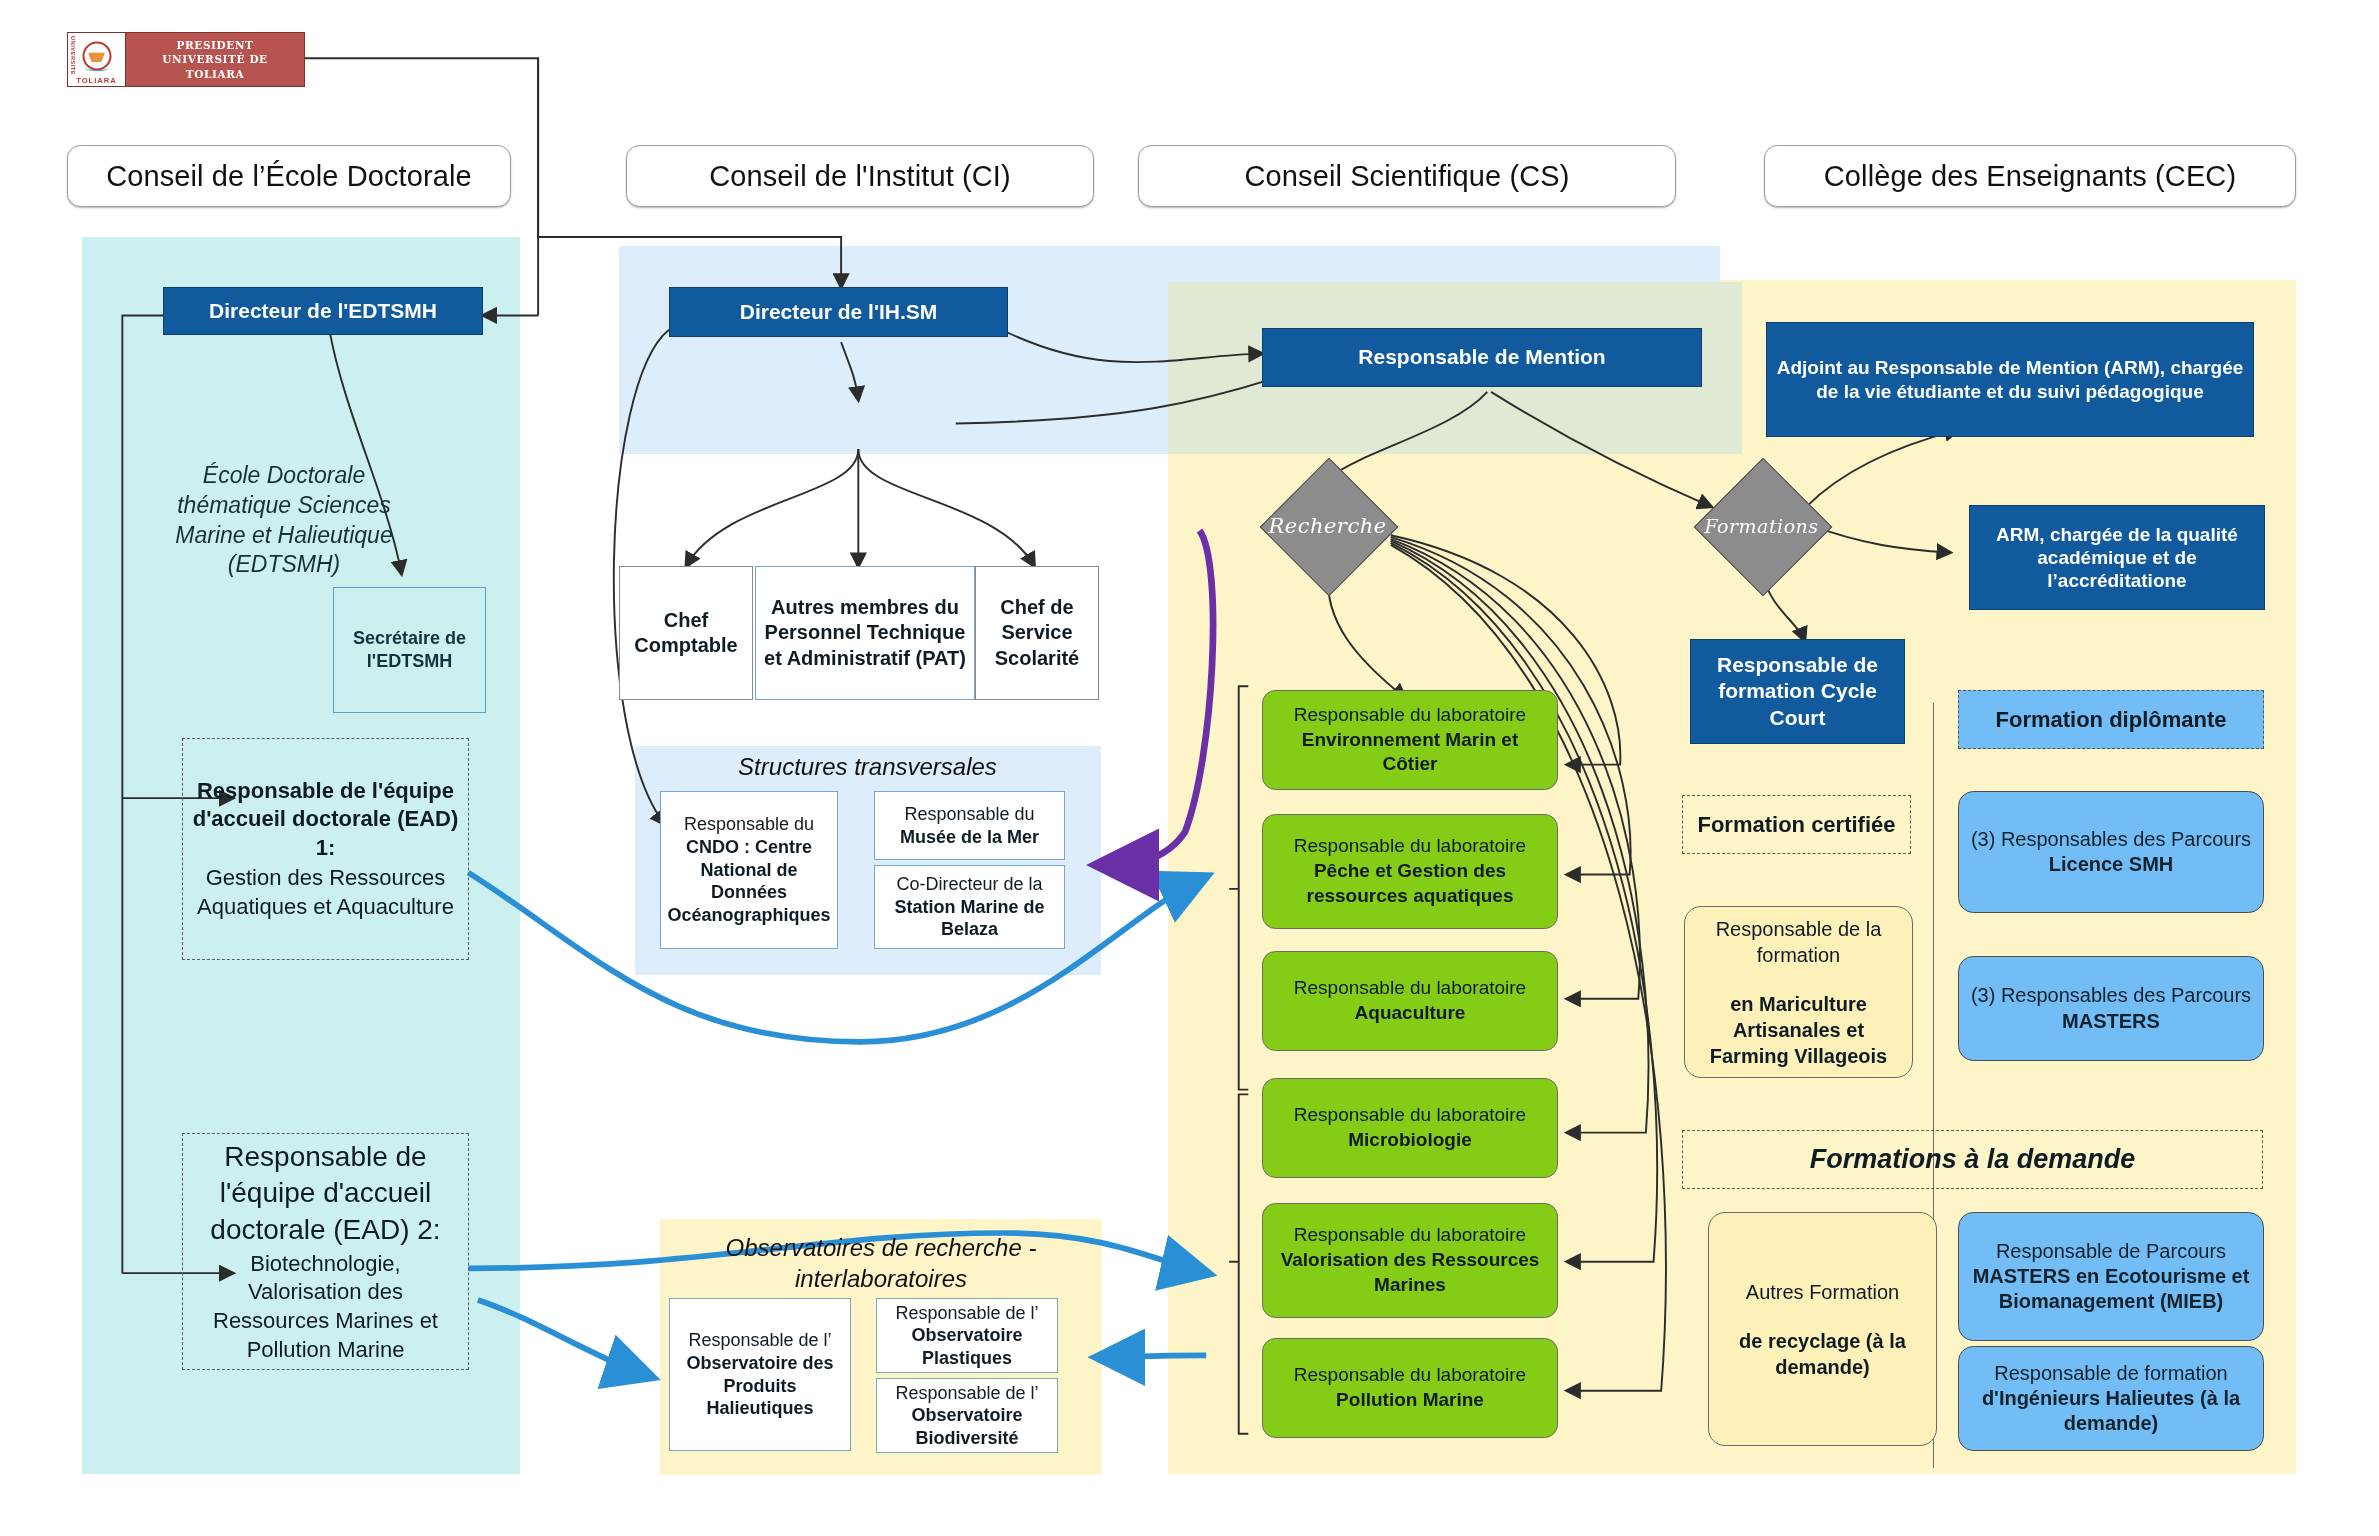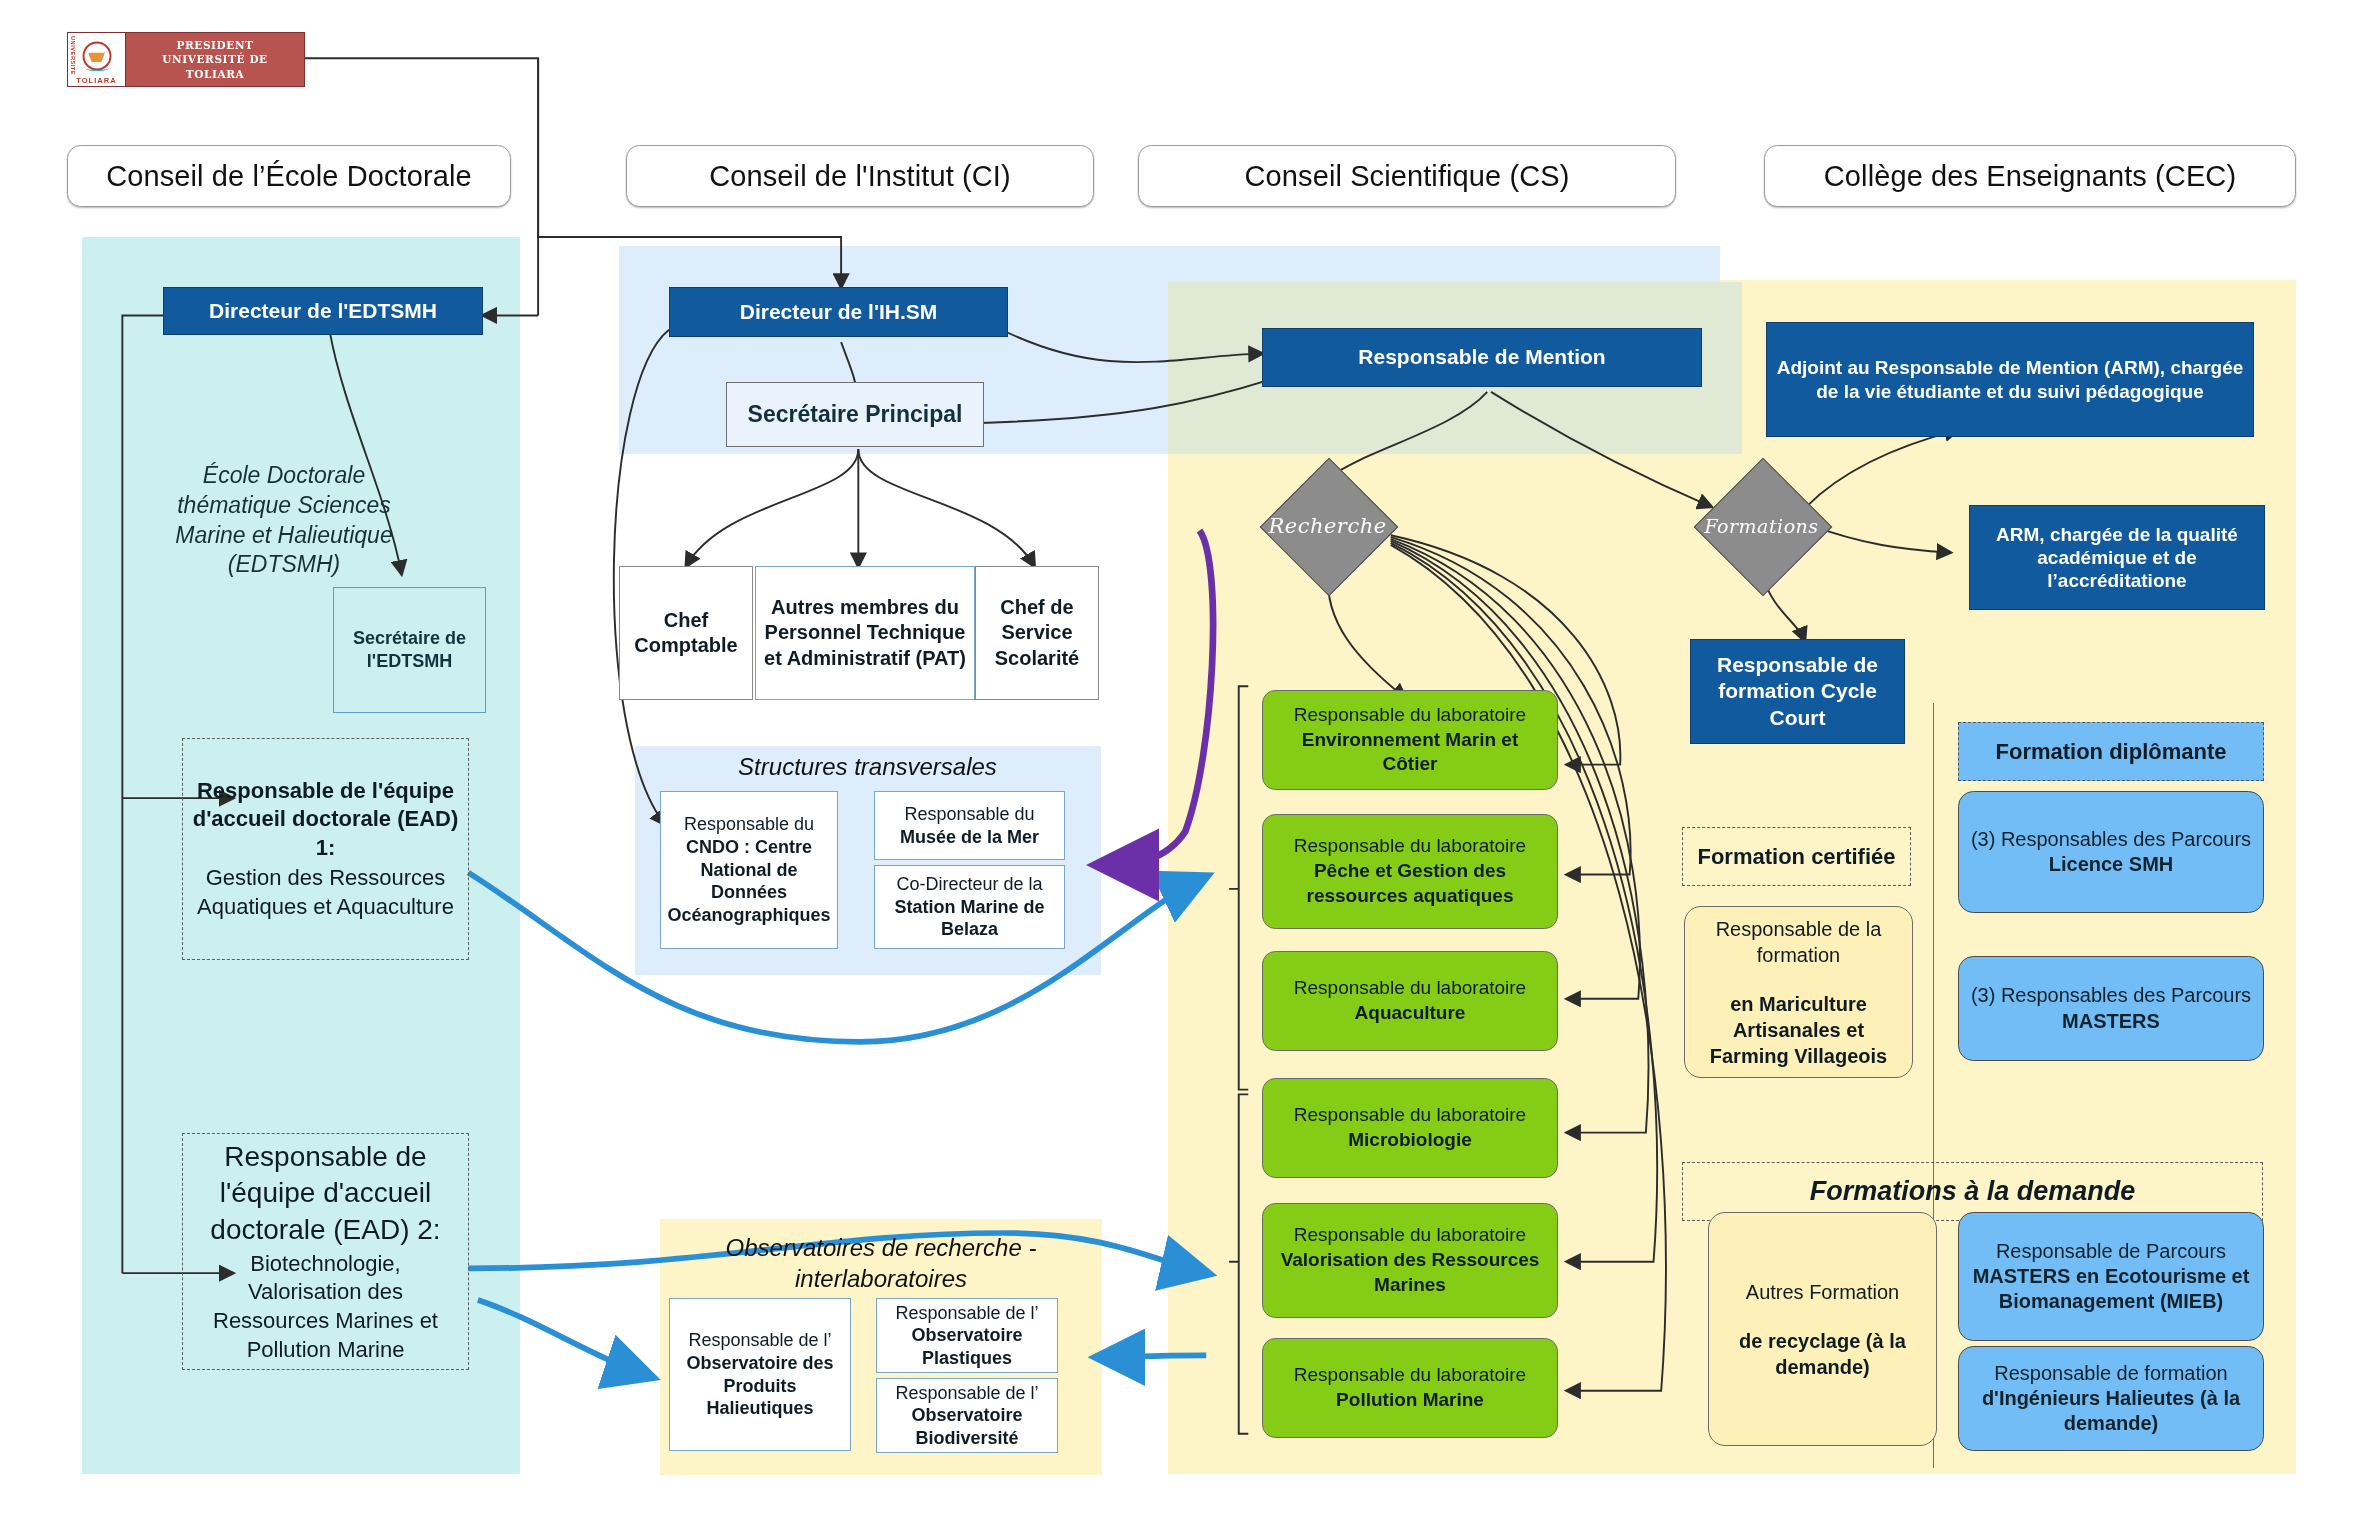--- a/index.html
+++ b/index.html
@@ -49,21 +49,21 @@
 
   
   .white{background:#ffffff;border:1px solid #7aa7c7;font-size:18px;line-height:1.26;padding:3.8px 5.7px;}
   .white.grey{border:1px solid #8a8a8a;}
 
   
   .lab{background:#84cc16;border:1px solid #6a6a6a;border-radius:13.4px;font-size:19px;line-height:1.3;padding:5.7px 11.5px;}
 
   
   .dashed{border:1px dashed #5d5d5d;background:transparent;}
-  .dashbox{border:1px dashed #5d5d5d;background:transparent;font-size:22px;font-weight:bold;margin-top:32px;}
+  .dashbox{border:1px dashed #5d5d5d;background:transparent;font-size:22px;font-weight:bold;}
 
   
   .yel{background:#fdf0b8;border:1px solid #6b6b6b;border-radius:17px;font-size:20px;line-height:1.3;padding:5.7px 9.6px;gap:23px;}
 
   
   .cap{font-style:italic;font-size:24px;color:#111;}
   .cap-left{font-style:italic;font-size:23px;line-height:1.3;color:#16303a;}
 
   
   .diamond{position:absolute;}
@@ -225,23 +225,20 @@
 
   <div class="node dashed" style="left:182px;top:1133px;width:287px;height:237px;flex-direction:column;padding:11.5px 9.6px;">
     <span style="font-weight:normal;font-size:28px;line-height:1.3;">Responsable de l'équipe d'accueil doctorale (EAD) 2:</span>
     <span style="font-size:22px;line-height:1.3;margin-top:1.9px;">Biotechnologie, Valorisation des Ressources Marines et Pollution Marine</span>
   </div>
 
   <div class="node blue md" style="left:669px;top:287px;width:339px;height:50px;">
     <span>Directeur de l'IH.SM</span>
   </div>
 
-  <div class="node" style="left:726px;top:382px;width:258px;height:65px;background:#eaf3fc;border:1px solid #6f6f6f;font-size:23px;font-weight:bold;color:#13303f;">
-    <span>Secrétaire Principal</span>
-  </div>
 
   <div class="node white grey" style="left:619px;top:566px;width:134px;height:134px;font-weight:bold;font-size:20px;">
     <span>Chef Comptable</span>
   </div>
   <div class="node white" style="left:755px;top:566px;width:220px;height:134px;font-weight:bold;font-size:20px;">
     <span>Autres membres du Personnel Technique et Administratif (PAT)</span>
   </div>
   <div class="node white grey" style="left:975px;top:566px;width:124px;height:134px;font-weight:bold;font-size:20px;">
     <span>Chef de Service Scolarité</span>
   </div>

